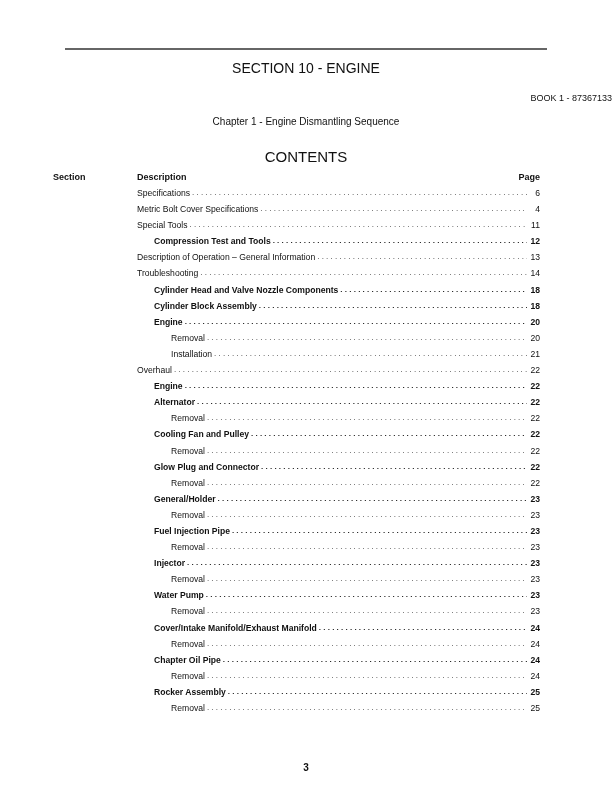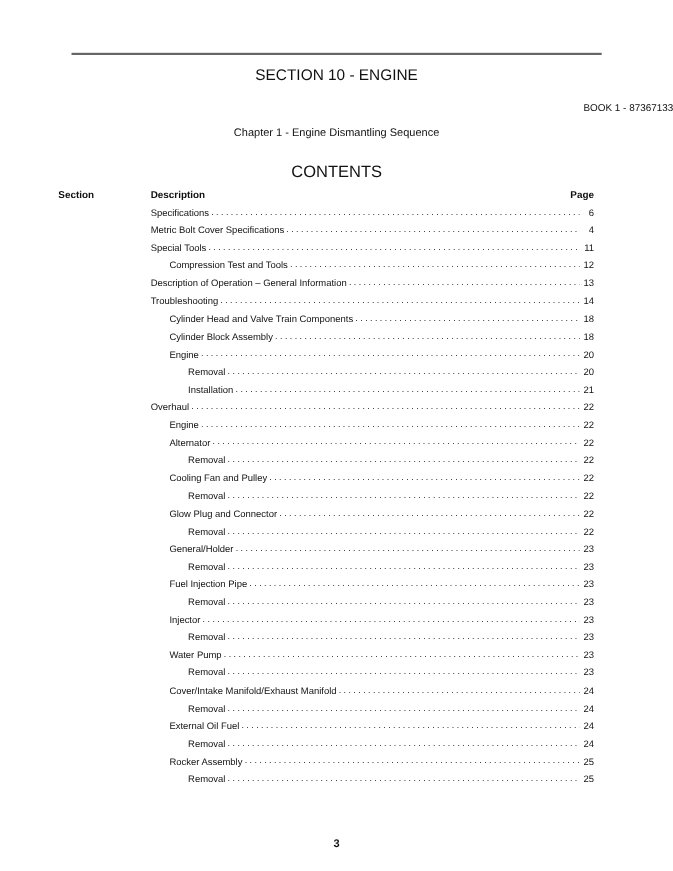--- a/index.html
+++ b/index.html
@@ -16,21 +16,21 @@
   .col-desc { left: 137px; }
   .col-page { right: 72px; }
   .toc { position: absolute; left: 137px; top: 185px; width: 403px; }
   .row { position: relative; height: 16.1px; font-size: 8.6px; line-height: 16.1px;
          display: flex; align-items: flex-end; }
   .row .label { white-space: nowrap; background: #fff; padding-right: 2px; }
   .row .dots { flex: 1; overflow: hidden; white-space: nowrap; color: #222; letter-spacing: 1.6px; font-size: 8px; }
   .row .dots::before { content: ". . . . . . . . . . . . . . . . . . . . . . . . . . . . . . . . . . . . . . . . . . . . . . . . . . . . . . . . . . . . . . . . . . . . . . . . . . . . . . . . . . . . . . . . . . . . . . . . . . . . . . . . . . . . . . . . . ."; letter-spacing: 0; }
   .row .pg { white-space: nowrap; padding-left: 3px; text-align: right; min-width: 10px; }
   .lvl0 { padding-left: 0; }
-  .lvl1 { padding-left: 17px; }
+  .lvl1 { padding-left: 17px; font-weight: bold; }
   .lvl2 { padding-left: 34px; }
   .footer { position: absolute; top: 762px; left: 0; width: 612px; text-align: center;
             font-size: 10px; font-weight: bold; }
 </style>
 </head>
 <body>
 
 <div class="rule"></div>
 <div class="center h1">SECTION 10 - ENGINE</div>
 <div class="center book">BOOK 1 - 87367133</div>
@@ -66,21 +66,21 @@
       <span class="label">Description of Operation – General Information</span>
       <span class="dots"></span>
       <span class="pg">13</span>
     </div>
     <div class="row lvl0">
       <span class="label">Troubleshooting</span>
       <span class="dots"></span>
       <span class="pg">14</span>
     </div>
     <div class="row lvl1">
-      <span class="label">Cylinder Head and Valve Train Components</span>
+      <span class="label">Cylinder Head and Valve Nozzle Components</span>
       <span class="dots"></span>
       <span class="pg">18</span>
     </div>
     <div class="row lvl1">
       <span class="label">Cylinder Block Assembly</span>
       <span class="dots"></span>
       <span class="pg">18</span>
     </div>
     <div class="row lvl1">
       <span class="label">Engine</span>
@@ -181,21 +181,21 @@
       <span class="label">Cover/Intake Manifold/Exhaust Manifold</span>
       <span class="dots"></span>
       <span class="pg">24</span>
     </div>
     <div class="row lvl2">
       <span class="label">Removal</span>
       <span class="dots"></span>
       <span class="pg">24</span>
     </div>
     <div class="row lvl1">
-      <span class="label">External Oil Fuel</span>
+      <span class="label">Chapter Oil Pipe</span>
       <span class="dots"></span>
       <span class="pg">24</span>
     </div>
     <div class="row lvl2">
       <span class="label">Removal</span>
       <span class="dots"></span>
       <span class="pg">24</span>
     </div>
     <div class="row lvl1">
       <span class="label">Rocker Assembly</span>

